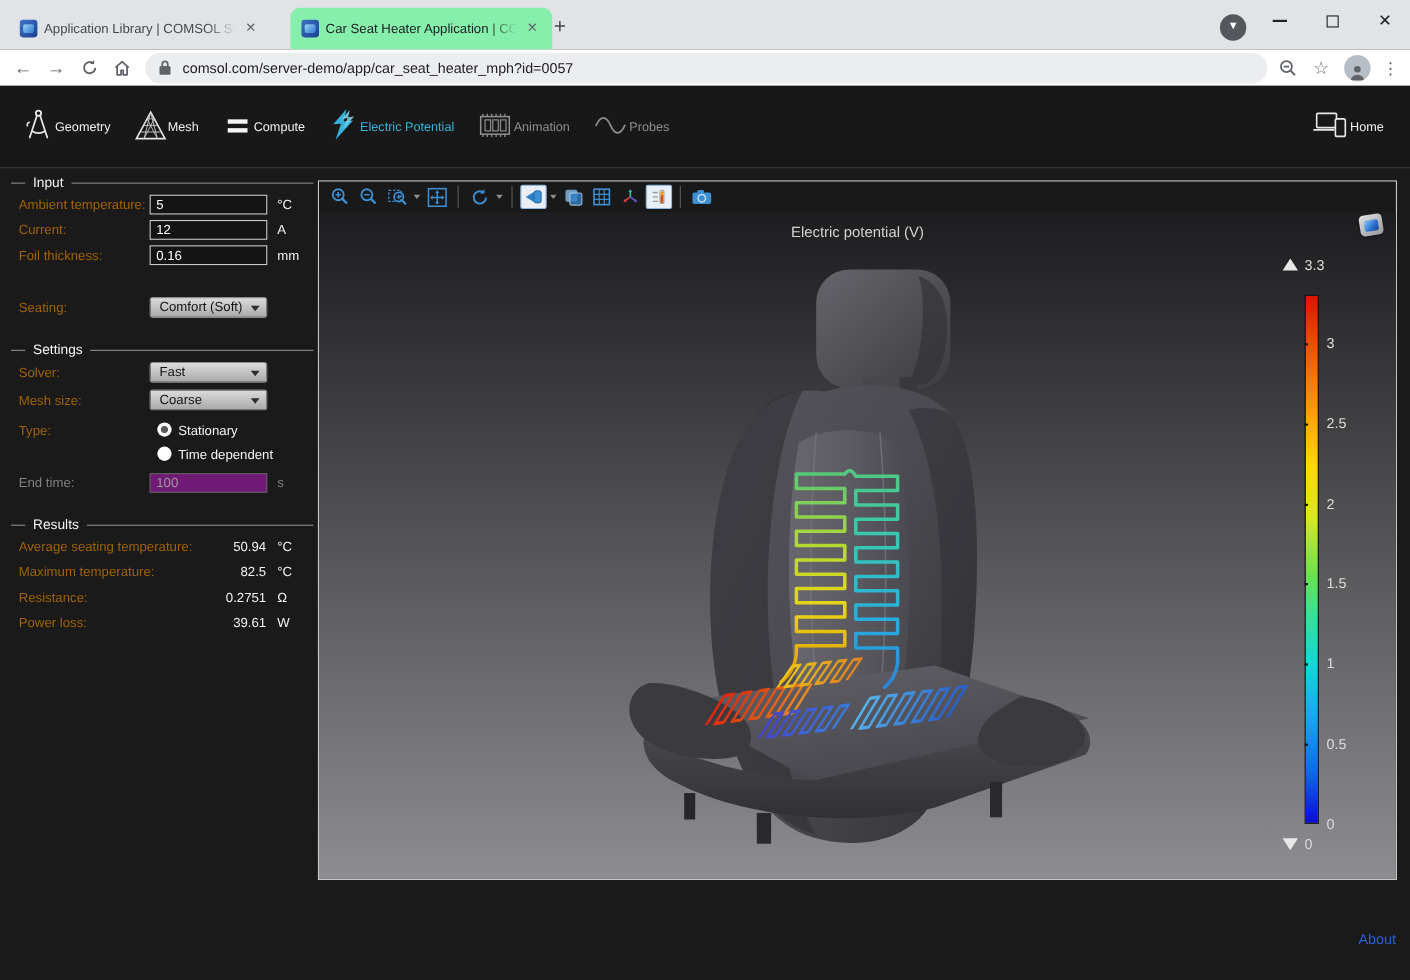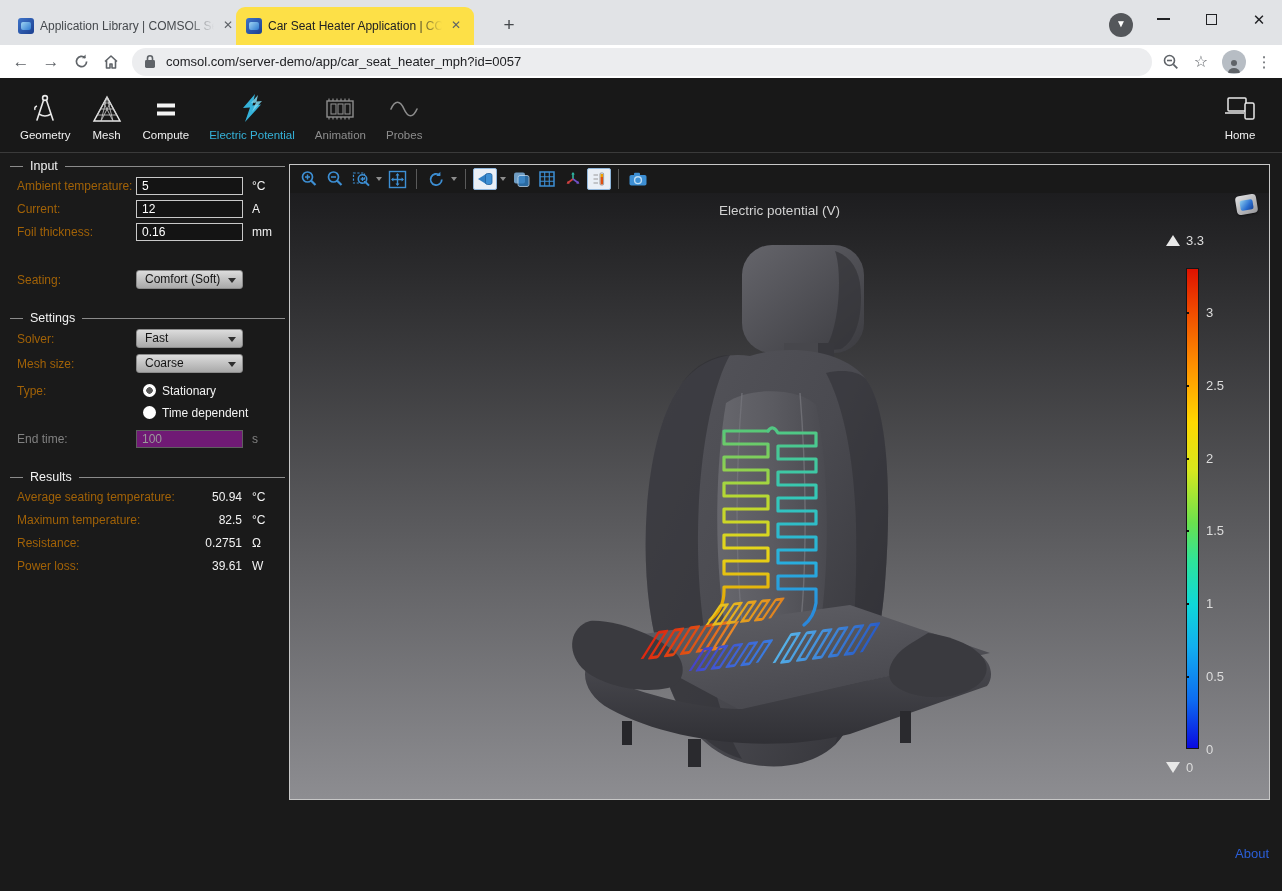--- a/index.html
+++ b/index.html
@@ -4,21 +4,21 @@
 <style>
   * { margin:0; padding:0; box-sizing:border-box; }
   html,body { width:1282px; height:891px; overflow:hidden; background:#1a1a1a;
     font-family:"Liberation Sans", sans-serif; }
 
   
   .tabstrip { position:relative; width:100%; height:45px; background:#e1e3e6; }
   .tab { position:absolute; top:7px; height:38px; display:flex; align-items:center;
     padding:0 10px; font-size:12px; color:#45494d; }
   .tab.inactive { left:8px; width:238px; }
-  .tab.active { left:236px; width:238px; background:#fde047; border-radius:9px 9px 0 0; color:#202124; }
+  .tab.active { left:264px; width:238px; background:#86efac; border-radius:9px 9px 0 0; color:#202124; }
   .tab .title { flex:1; white-space:nowrap; overflow:hidden; margin:0 6px; }
   .tab .fade { -webkit-mask-image:linear-gradient(90deg,#000 85%,transparent); }
   .favicon { width:16px; height:16px; border-radius:3px; flex:none;
     background:linear-gradient(135deg,#3e74c9,#1b3f8f); position:relative; }
   .favicon::after { content:''; position:absolute; left:3px; top:4px; width:10px; height:8px;
     border-radius:2px; background:linear-gradient(135deg,#9fd4f2,#2e7ad1); }
   .tab-close { width:16px; height:16px; border-radius:8px; flex:none; text-align:center;
     line-height:15px; font-size:12px; color:#5f6368; }
   .newtab { position:absolute; left:496px; top:13px; width:26px; height:26px; text-align:center;
     line-height:24px; font-size:19px; color:#45494d; border-radius:13px; }
@@ -39,21 +39,21 @@
   .omnibox .url { font-size:13px; color:#202124; margin-left:10px; }
   .bar-right { display:flex; align-items:center; flex:none; margin-right:8px; }
   .avatar { width:24px; height:24px; border-radius:12px; background:#b7bdc4; display:flex;
     align-items:flex-end; justify-content:center; overflow:hidden; margin:0 8px; }
   .dots { font-size:15px; color:#5f6368; width:20px; text-align:center; }
   .star { font-size:16px; color:#5f6368; width:26px; text-align:center; }
 
   
   .ribbon { position:relative; width:100%; height:74px; background:#181818;
     display:flex; align-items:center; padding-left:10px; }
-  .rbtn { height:64px; display:flex; flex-direction:column; align-items:center;
+  .rbtn { height:64px; display:flex; align-items:center;
     justify-content:flex-end; padding:4px 10px 6px; }
   .rbtn .ric { height:34px; display:flex; align-items:center; justify-content:center; }
   .rbtn .rlabel { font-size:11.5px; color:#f0f0f0; margin-top:3px; white-space:nowrap; }
   .rbtn.active .rlabel { color:#35b2d9; }
   .rbtn.disabled .rlabel { color:#8d8d8d; }
   .rbtn.home { position:absolute; right:14px; top:5px; }
 
   
   .content { position:relative; width:1282px; height:739px; background:#1a1a1a;
     border-top:1px solid #3a3a3a; }

